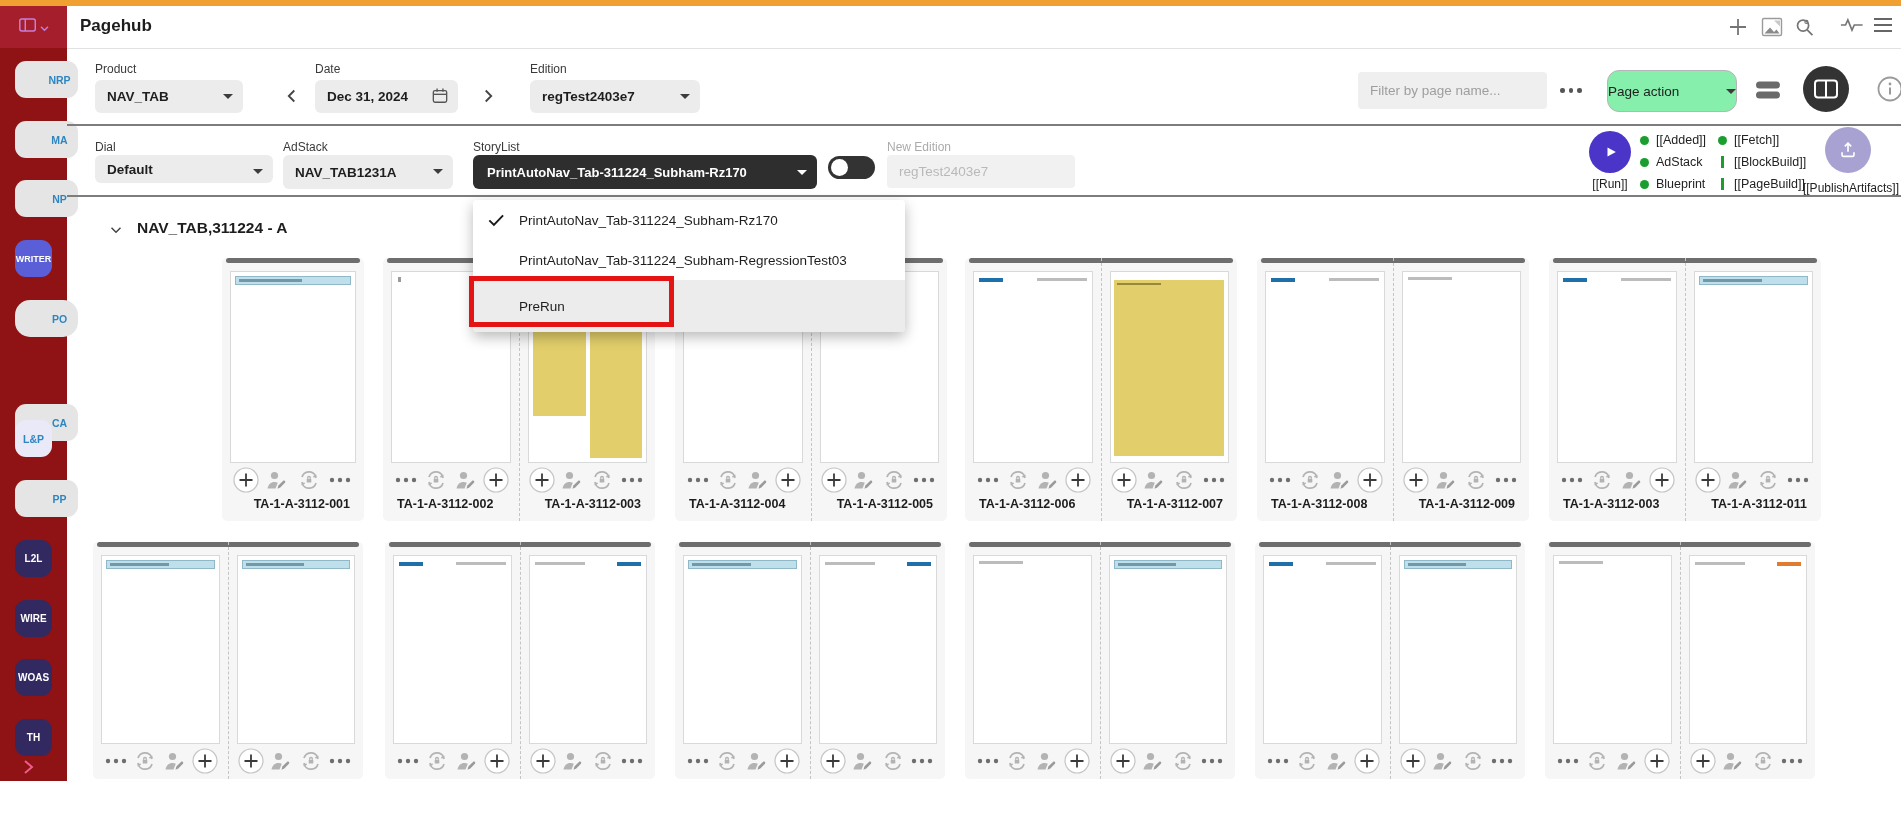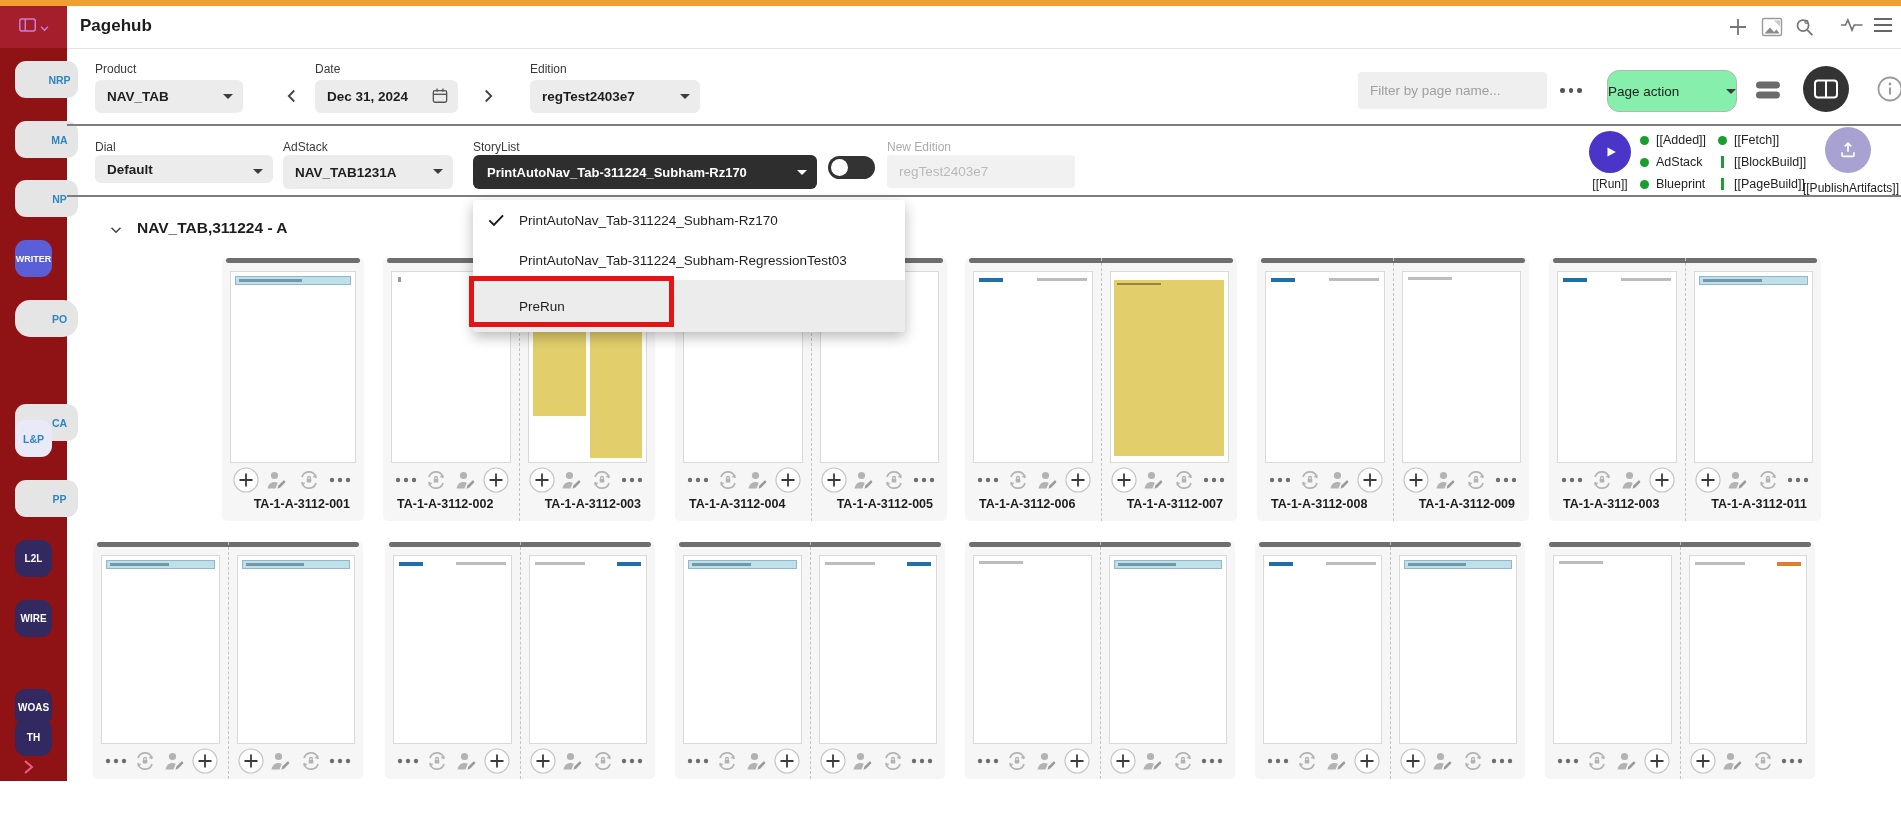--- a/index.html
+++ b/index.html
@@ -146,21 +146,21 @@
       <div class="abs sbitem light" style="top: 61px;">NRP</div>
       <div class="abs sbitem light" style="top: 121px;">MA</div>
       <div class="abs sbitem light" style="top: 180px;">NP</div>
       <div class="abs sbitem indigo" style="top: 240px;">WRITER</div>
       <div class="abs sbitem light" style="top: 300px; border-radius: 15px;">PO</div>
       <div class="abs sbitem light" style="top: 360px; margin-top: 44px;">CA</div>
       <div class="abs sbitem lavender" style="top: 420px;">L&amp;P</div>
       <div class="abs sbitem light" style="top: 480px;">PP</div>
       <div class="abs sbitem navy" style="top: 540px;">L2L</div>
       <div class="abs sbitem navy" style="top: 600px;">WIRE</div>
-      <div class="abs sbitem navy" style="top: 659px; margin-top: 30px;">WOAS</div>
+      <div class="abs sbitem navy" style="top: 659px;">WOAS</div>
       <div class="abs sbitem navy" style="top: 719px;">TH</div>
     </div>
   <div class="abs sb-expand">
     <svg width="20" height="20" viewBox="0 0 20 20">
         <path d="M7 4l7 6-7 6" fill="none" stroke="#EE5C8A" stroke-width="2"></path>
       </svg>
   </div>
 
   <div class="abs appbar"></div>
   <div class="abs app-title">Pagehub</div>

